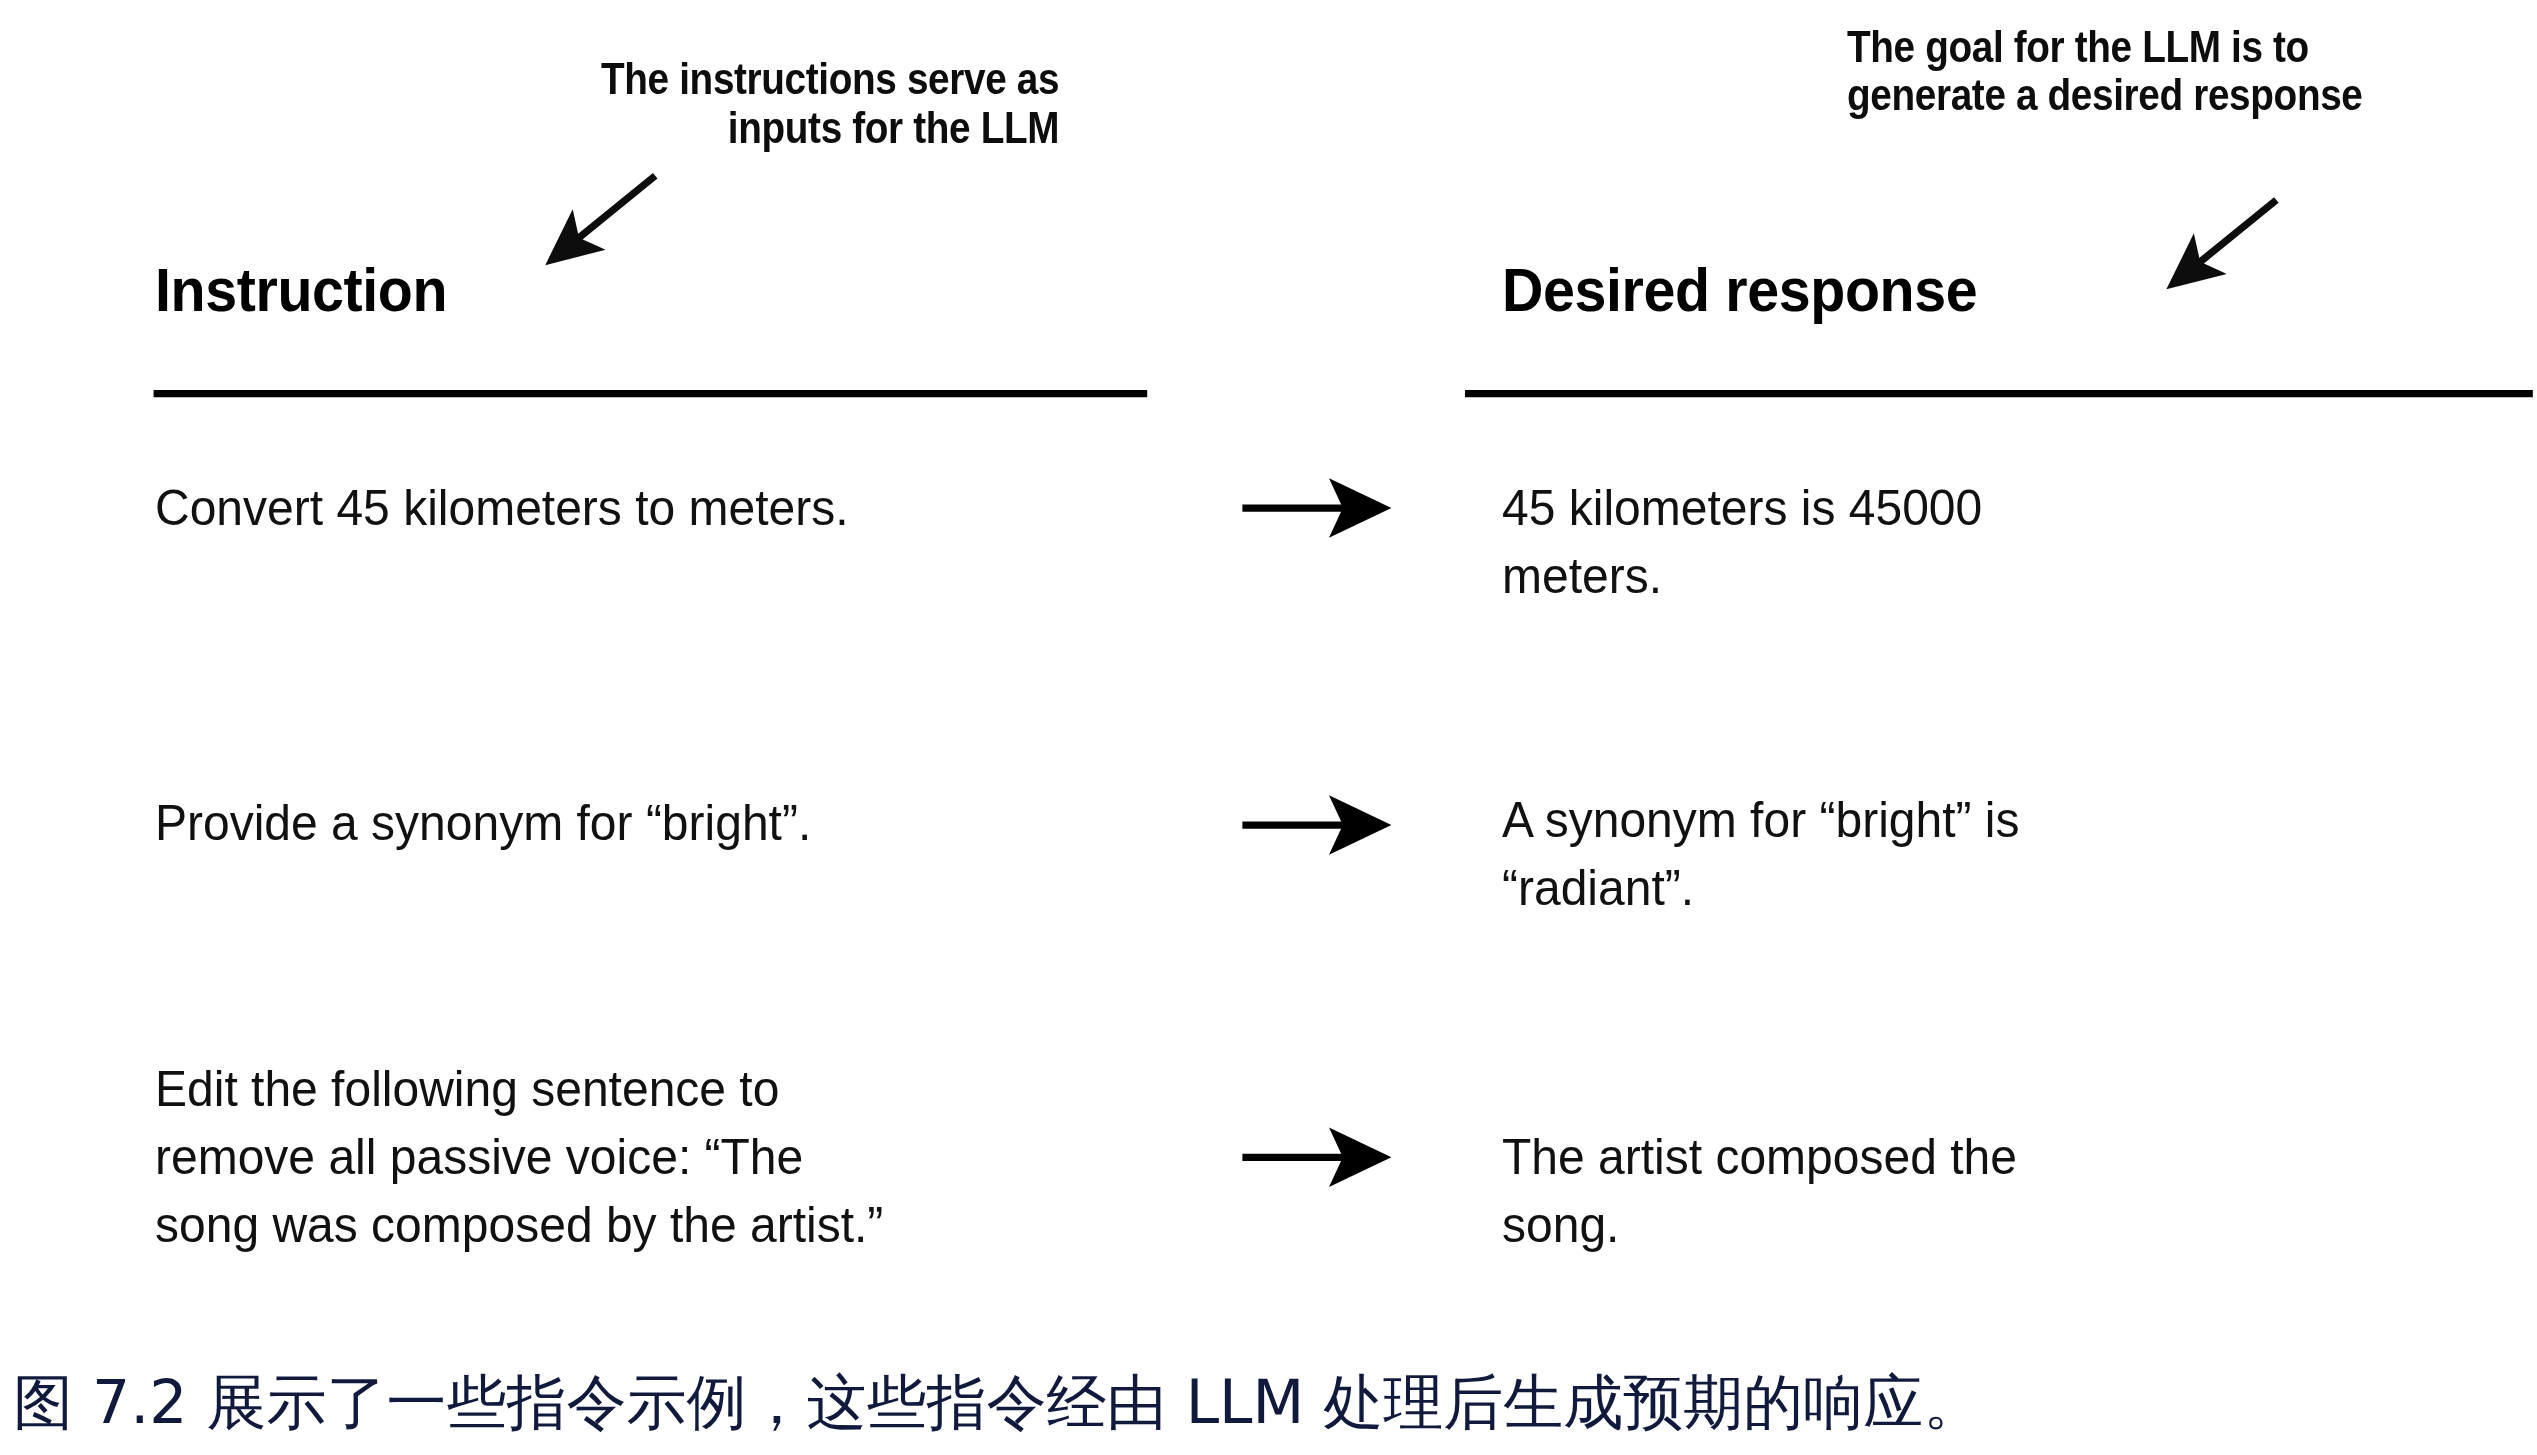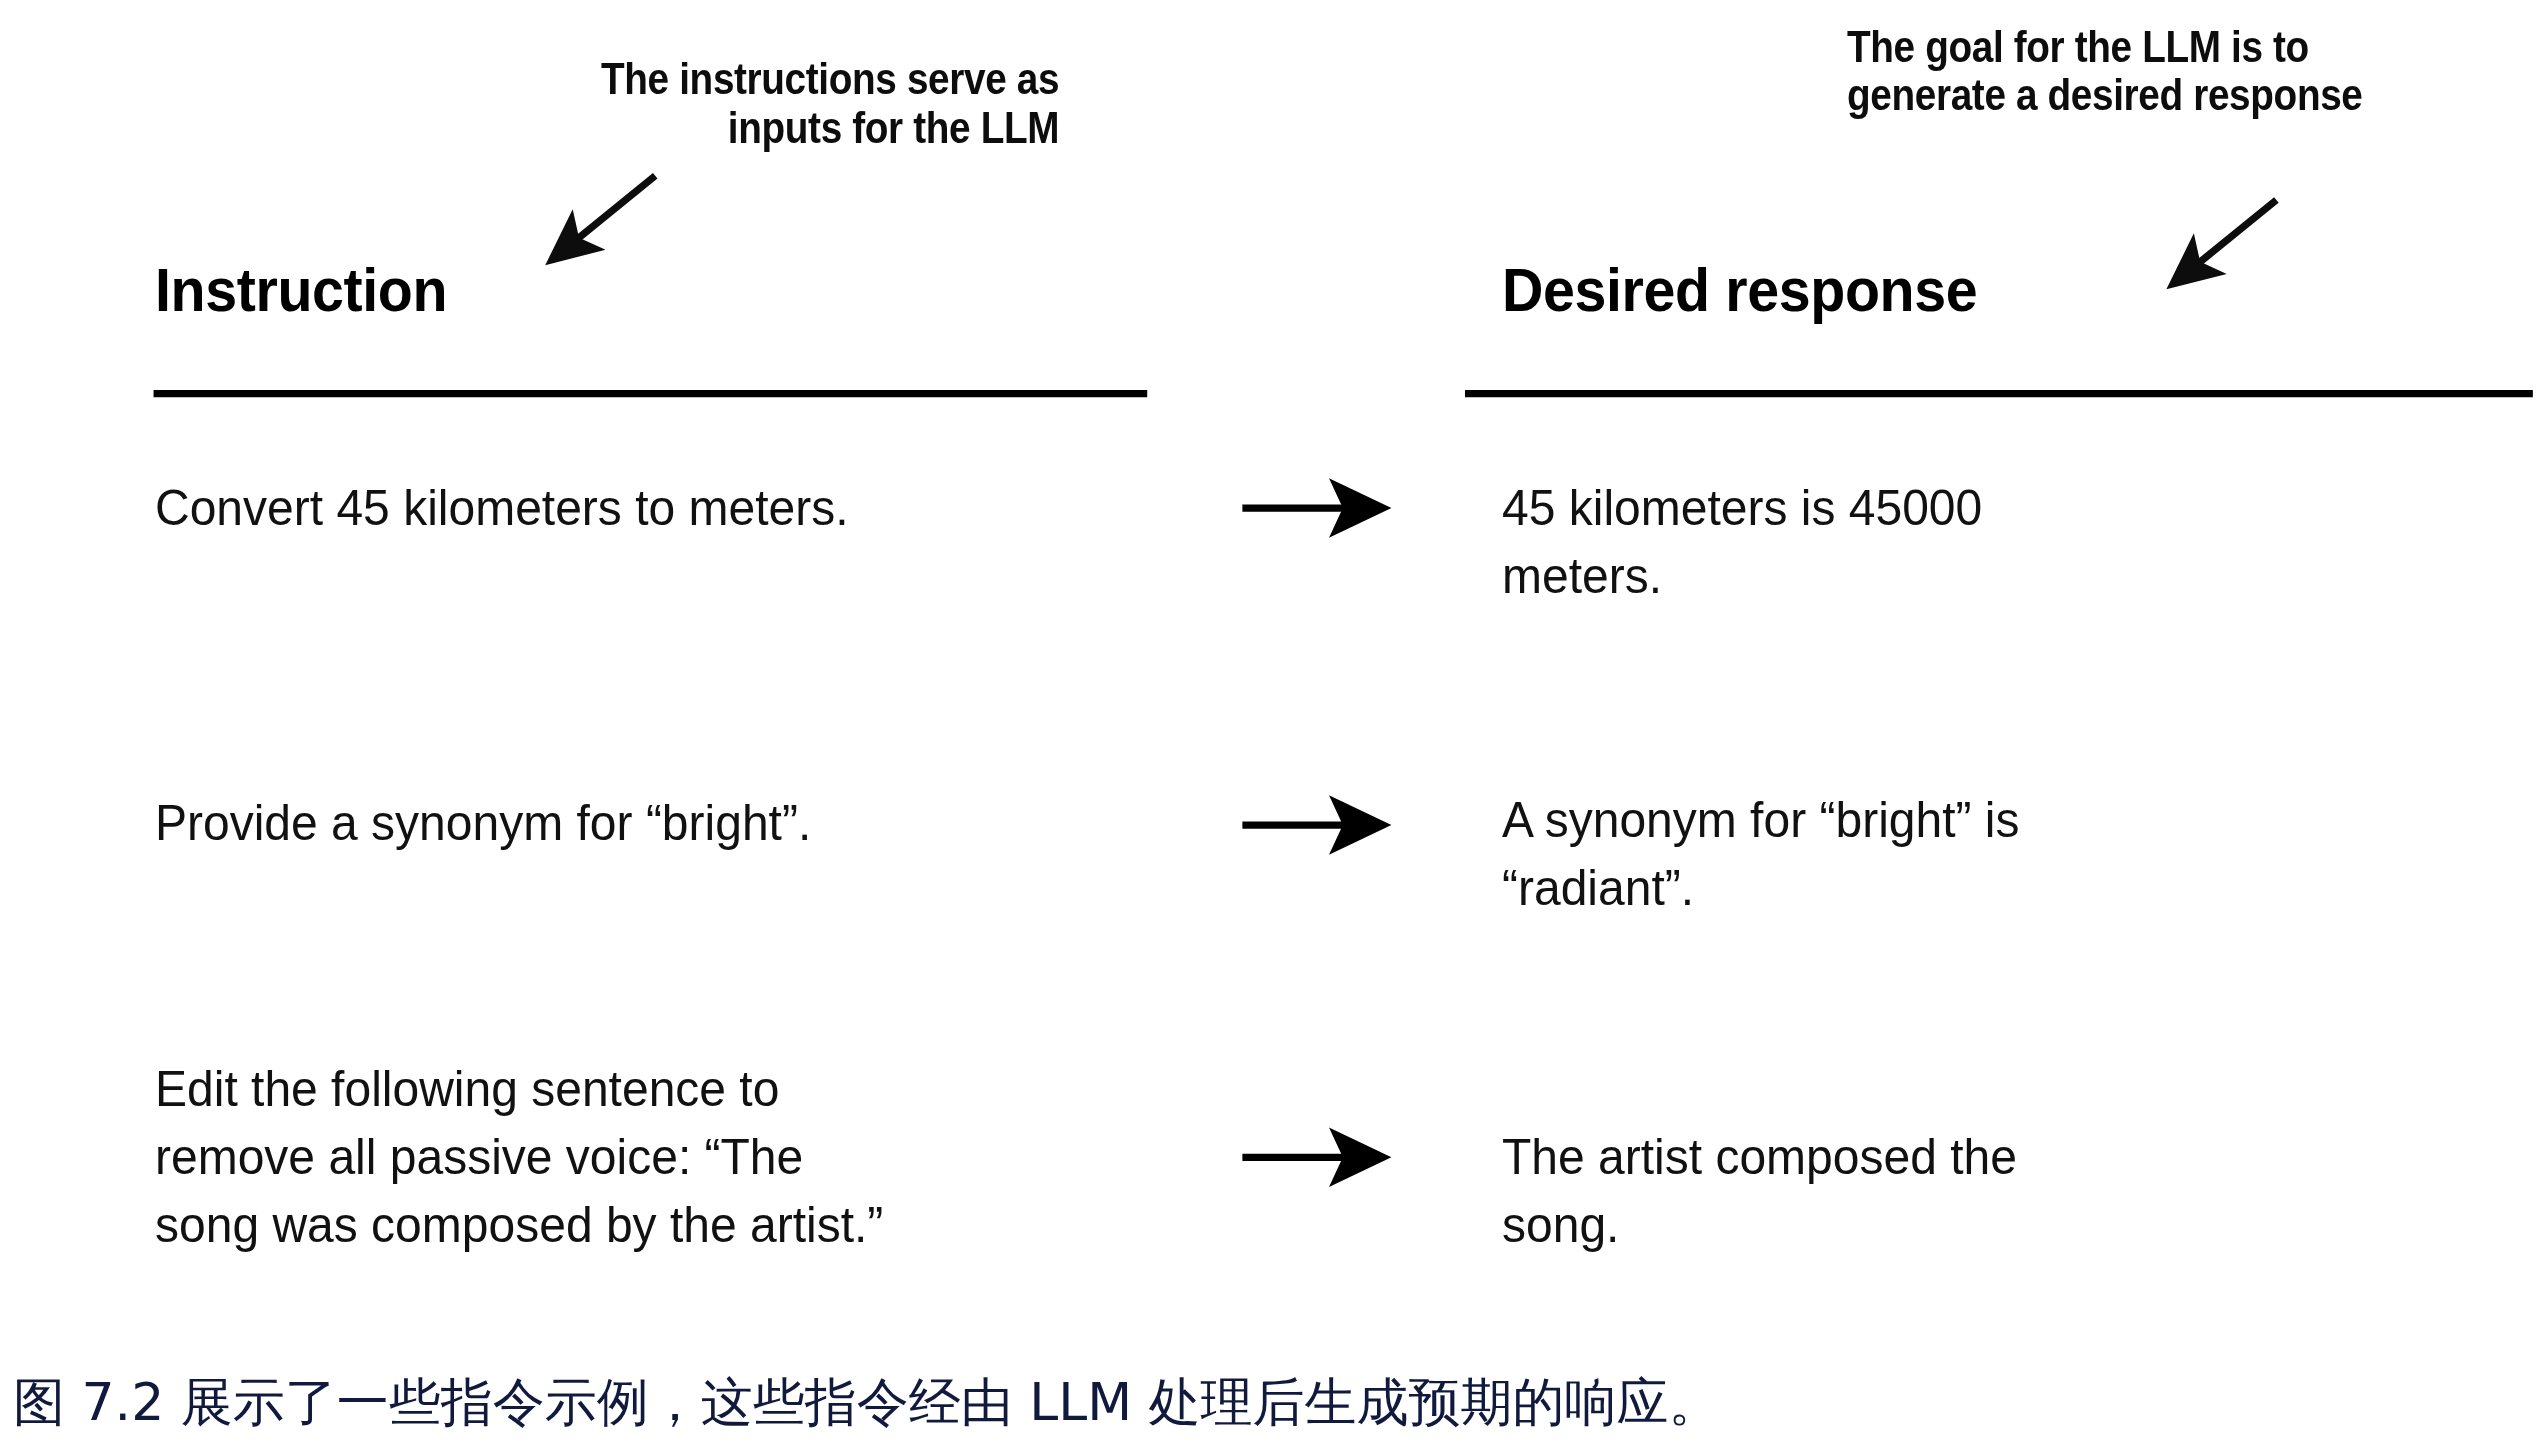--- a/index.html
+++ b/index.html
@@ -102,21 +102,21 @@
   #cell-r1-right { top: 778px; }
   #cell-r2-left  { top: 1047px; }
   #cell-r2-right { top: 1115px; }
 
   
   #caption {
     position: absolute;
     left: 13px;
     top: 1360px;
     font-family: "DejaVu Sans", "Liberation Sans", sans-serif;
-    font-size: 52px;
+    font-size: 60px;
     line-height: 68px;
     font-weight: 500;
     color: #111a3d;
     white-space: nowrap;
     letter-spacing: 0px;
   }
 </style>
 </head>
 <body>
 

